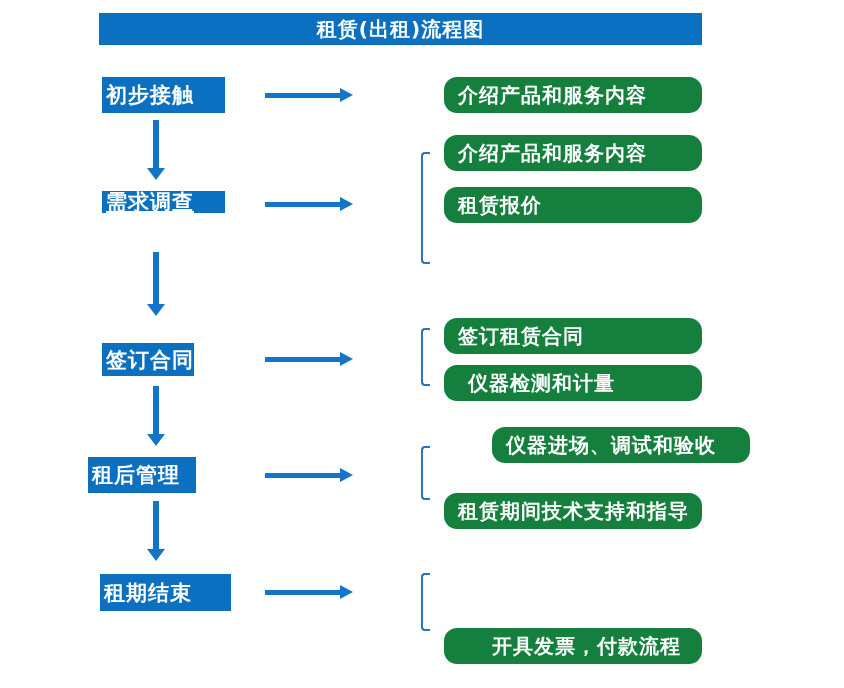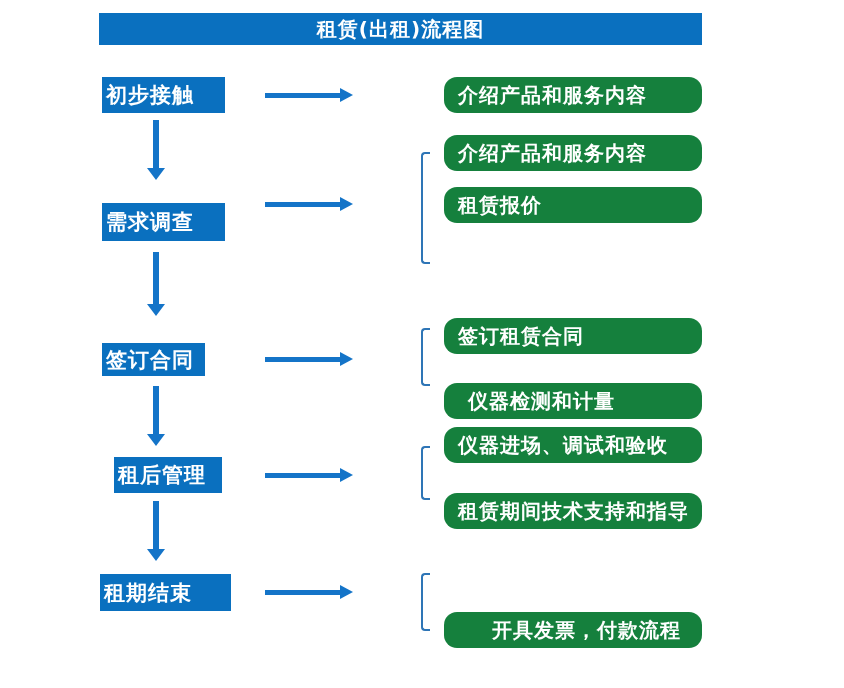--- a/index.html
+++ b/index.html
@@ -45,23 +45,23 @@
   }
 </style>
 </head>
 <body>
 
 <div id="canvas">
 
   <div class="titlebar">租赁(出租)流程图</div>
 
   <div class="stage" style="left:102px;top:77px;width:123px;height:36px;">初步接触</div>
-  <div class="stage" style="left:102px;top:203px;width:123px;height:38px;">需求调查</div>
-  <div class="stage" style="left:102px;top:343px;width:103px;height:33px;">签订合同</div>
-  <div class="stage" style="left:114px;top:457px;width:108px;height:36px;font-family:Liberation Serif, serif;">租后管理</div>
+  <div class="stage" style="left:102px;top:191px;width:123px;height:22px;text-decoration:underline;">需求调查</div>
+  <div class="stage" style="left:102px;top:343px;width:92px;height:33px;">签订合同</div>
+  <div class="stage" style="left:88px;top:457px;width:108px;height:36px;font-family:Liberation Serif, serif;">租后管理</div>
   <div class="stage" style="left:100px;top:574px;width:131px;height:37px;">租期结束</div>
 
   <div class="varrow" style="top:120px;height:60px;">
     <div class="shaft" style="height:49px;"></div>
     <div class="head"></div>
   </div>
   <div class="varrow" style="top:252px;height:64px;">
     <div class="shaft" style="height:53px;"></div>
     <div class="head"></div>
   </div>
@@ -97,18 +97,18 @@
 
   <div class="bracket" style="top:152px;height:112px;"></div>
   <div class="bracket" style="top:328px;height:58px;"></div>
   <div class="bracket" style="top:446px;height:54px;"></div>
   <div class="bracket" style="top:573px;height:58px;"></div>
 
   <div class="detail" style="top:77px;">介绍产品和服务内容</div>
   <div class="detail" style="top:135px;">介绍产品和服务内容</div>
   <div class="detail" style="top:187px;">租赁报价</div>
   <div class="detail" style="top:318px;">签订租赁合同</div>
-  <div class="detail" style="top:383px;padding-left:24px;">仪器检测和计量</div>
-  <div class="detail" style="top:427px;">仪器进场、调试和验收</div>
+  <div class="detail" style="top:365px;padding-left:24px;">仪器检测和计量</div>
+  <div class="detail" style="top:427px;margin-left:48px;">仪器进场、调试和验收</div>
   <div class="detail" style="top:493px;">租赁期间技术支持和指导</div>
-  <div class="detail" style="top:612px;padding-left:48px;">开具发票，付款流程</div>
+  <div class="detail" style="top:628px;padding-left:48px;">开具发票，付款流程</div>
 
 </div>
 
 </body></html>

